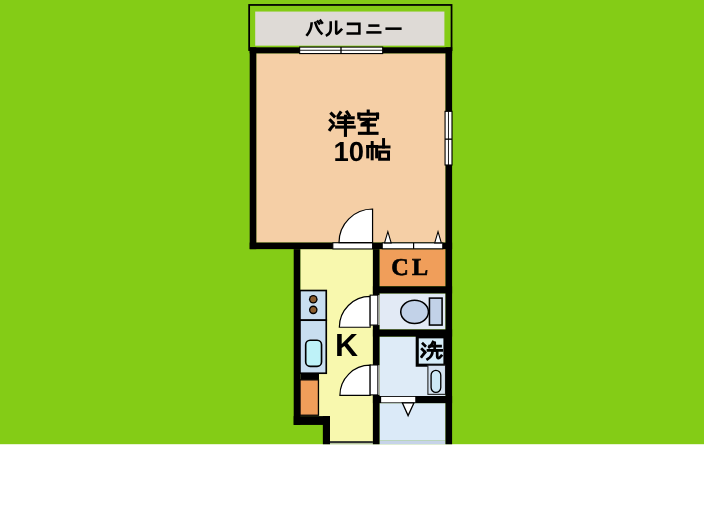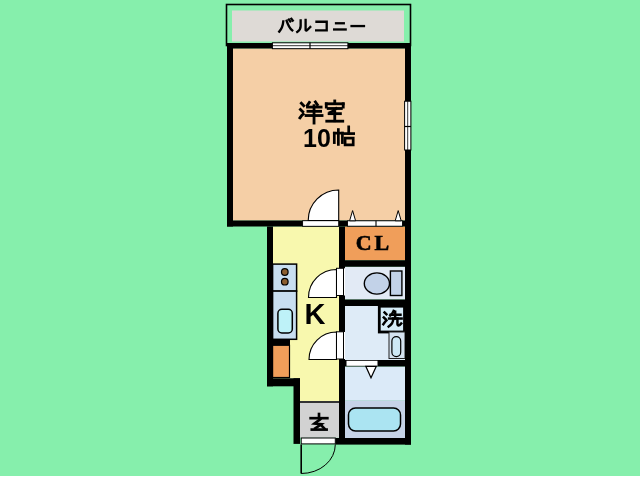--- a/index.html
+++ b/index.html
@@ -1,16 +1,16 @@
 <!DOCTYPE html>
 <html><head>
 <meta charset="utf-8">
 <style>
 html,body{margin:0;padding:0;background:#fff;}
-#stage{position:relative;width:640px;height:476px;background:#86efac;overflow:hidden;}
+#stage{position:relative;width:640px;height:404px;background:#84cc16;overflow:hidden;}
 svg{position:absolute;left:0;top:0;}
 text{font-family:"Liberation Sans",sans-serif;}
 </style>
 </head>
 <body>
 <div id="stage">
 <svg width="640" height="480" viewBox="0 0 640 480">
 
 <g>
 <rect x="226.5" y="4.5" width="184" height="41" fill="none" stroke="#000" stroke-width="1.6"></rect>

